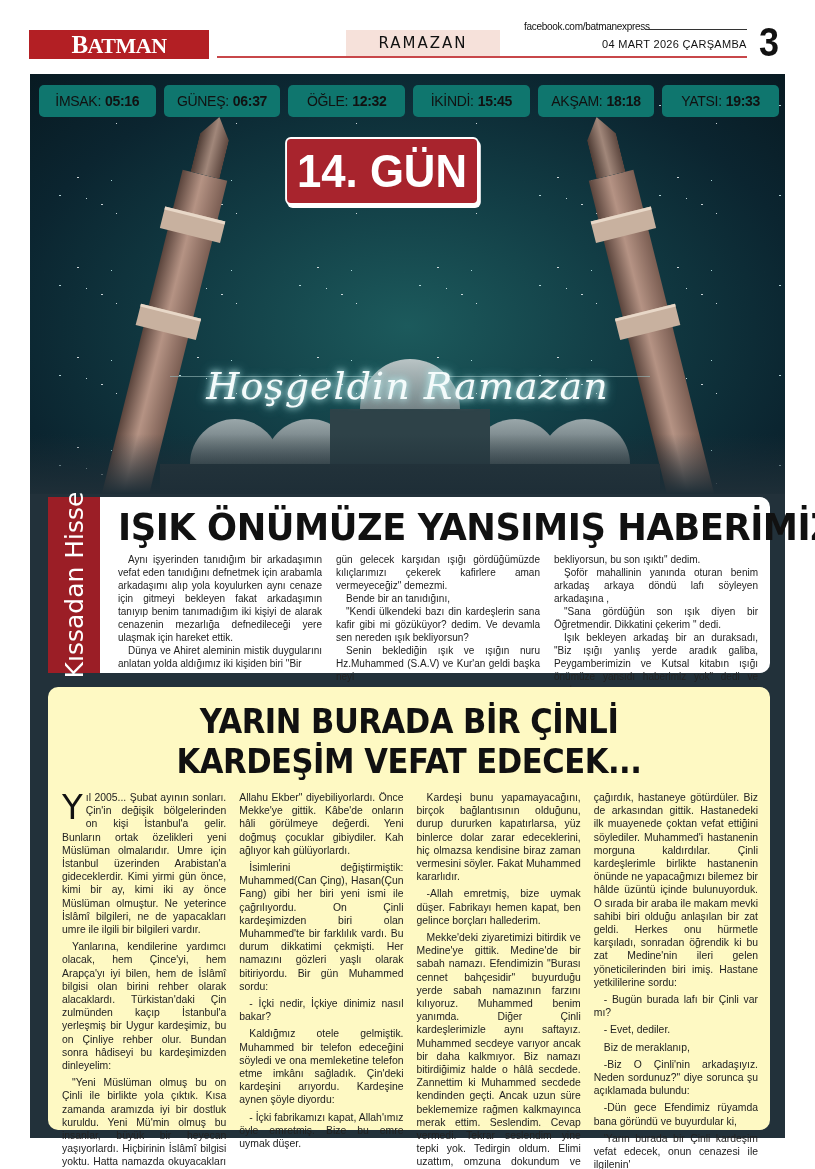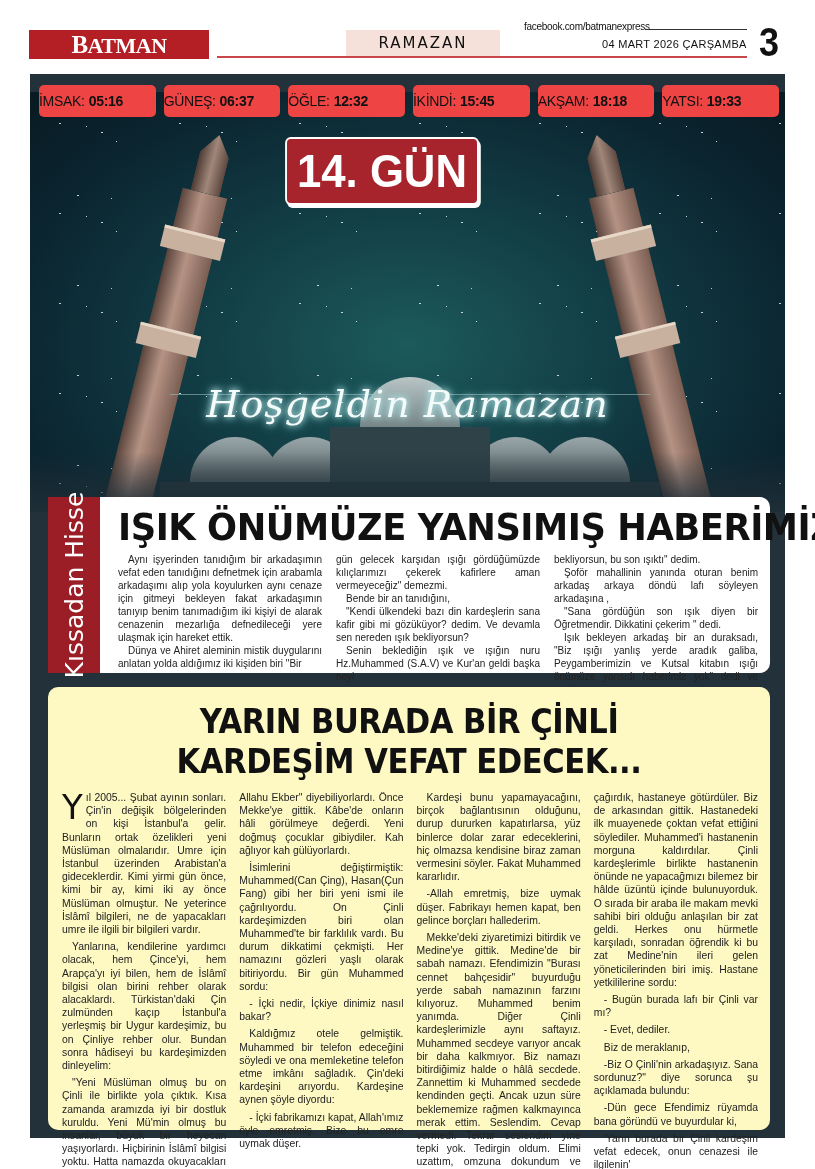--- a/index.html
+++ b/index.html
@@ -19,21 +19,21 @@
   .fb { position: absolute; left: 524px; top: 21px; font-family: "Liberation Sans", sans-serif; font-size: 10px;
         letter-spacing: -0.3px; color: #111; text-align: right; }
   .fb-rule { position: absolute; left: 645px; top: 29px; width: 102px; height: 1px; background: #333; }
   .date { position: absolute; left: 602px; top: 38px; font-size: 11px; letter-spacing: 0.3px; color: #111; }
   .page-no { position: absolute; left: 758px; top: 20px; font-family: "Liberation Sans", sans-serif;
              font-weight: bold; font-size: 40px; line-height: 44px; color: #111; transform: scaleX(0.9); }
 
   
   .panel { position: absolute; left: 30px; top: 74px; width: 755px; height: 1064px; background: #22313a; }
   .hero { position: absolute; left: 30px; top: 74px; width: 755px; height: 420px; overflow: hidden;
-          background: radial-gradient(ellipse at 50% 60%, #1c5a5c 0%, #123d45 40%, #0b2530 75%, #081a22 100%); margin-top: 18px; }
+          background: radial-gradient(ellipse at 50% 60%, #1c5a5c 0%, #123d45 40%, #0b2530 75%, #081a22 100%); }
   .stars { position: absolute; inset: 0;
            background-image:
              radial-gradient(1px 1px at 12% 20%, #fff 50%, transparent 51%),
              radial-gradient(1px 1px at 25% 35%, #dff 50%, transparent 51%),
              radial-gradient(1px 1px at 40% 15%, #fff 50%, transparent 51%),
              radial-gradient(1px 1px at 55% 28%, #fff 50%, transparent 51%),
              radial-gradient(1px 1px at 68% 18%, #cff 50%, transparent 51%),
              radial-gradient(1px 1px at 80% 40%, #fff 50%, transparent 51%),
              radial-gradient(1px 1px at 33% 50%, #fff 50%, transparent 51%),
              radial-gradient(1px 1px at 60% 45%, #fff 50%, transparent 51%),
@@ -58,21 +58,21 @@
               font-family: "DejaVu Serif", serif; font-style: italic; font-size: 38px; color: #f4fbfb;
               text-shadow: 0 0 6px #cdeff0, 0 0 12px #7fd6d8; letter-spacing: 1px; }
   .garland { position: absolute; left: 140px; top: 302px; width: 480px; height: 1px; background: #9bb; opacity: 0.6; }
   .day-badge { position: absolute; left: 280px; top: 137px; width: 204px; height: 68px; background: #a8242d;
                border-radius: 6px; border: 2px solid #fff; box-shadow: 2px 3px 0 #fff;
                color: #fff; font-weight: bold; font-size: 46px; line-height: 64px; text-align: center;
                font-family: "Liberation Sans", sans-serif; letter-spacing: 0px; transform: scaleX(0.95); }
 
   
   .times { position: absolute; left: 39px; top: 85px; width: 740px; height: 32px; display: flex; gap: 8px; }
-  .time-box { flex: 1; background: #ef4444; border-radius: 5px; display: flex; align-items: center; 
+  .time-box { flex: 1; background: #0f766e; border-radius: 5px; display: flex; align-items: center; justify-content: center;
               font-size: 14px; color: #111; letter-spacing: -0.3px; }
   .time-box b { font-weight: bold; margin-left: 4px; }
 
   
   .article1 { position: absolute; left: 48px; top: 497px; width: 722px; height: 176px; background: #fff;
               border-radius: 0 10px 10px 0; }
   .side-label { position: absolute; left: 0; top: 0; width: 52px; height: 176px; background: #9b1e26; }
   .side-label span { position: absolute; left: 26px; top: 88px; transform: translate(-50%,-50%) rotate(-90deg);
                      color: #fff; font-size: 25px; white-space: nowrap; font-family: "DejaVu Sans", sans-serif; }
   .a1-title { position: absolute; left: 70px; top: 8px; width: 650px; font-family: "DejaVu Sans", sans-serif;
@@ -209,19 +209,19 @@
     <div class="a2-col">
       <p>Kardeşi bunu yapamayacağını, birçok bağlantısının olduğunu, durup dururken kapatırlarsa, yüz binlerce dolar zarar edeceklerini, hiç olmazsa kendisine biraz zaman vermesini söyler. Fakat Muhammed kararlıdır.</p>
       <p>-Allah emretmiş, bize uymak düşer. Fabrikayı hemen kapat, ben gelince borçları hallederim.</p>
       <p>Mekke'deki ziyaretimizi bitirdik ve Medine'ye gittik. Medine'de bir sabah namazı. Efendimizin "Burası cennet bahçesidir" buyurduğu yerde sabah namazının farzını kılıyoruz. Muhammed benim yanımda. Diğer Çinli kardeşlerimizle aynı saftayız. Muhammed secdeye varıyor ancak bir daha kalkmıyor. Biz namazı bitirdiğimiz halde o hâlâ secdede. Zannettim ki Muhammed secdede kendinden geçti. Ancak uzun süre beklememize rağmen kalkmayınca merak ettim. Seslendim. Cevap vermedi. Tekrar seslendim yine tepki yok. Tedirgin oldum.  Elimi uzattım, omzuna dokundum ve hafifçe çekeyim dedim ki, sağ tarafının üzerine yuvarlanıverdi. Hemen ambulans</p>
     </div>
     <div class="a2-col">
       <p class="noindent">çağırdık, hastaneye götürdüler. Biz de arkasından gittik. Hastanedeki ilk muayenede çoktan vefat ettiğini söylediler. Muhammed'i hastanenin morguna kaldırdılar. Çinli kardeşlerimle birlikte hastanenin önünde ne yapacağmızı bilemez bir hâlde üzüntü içinde bulunuyorduk. O sırada bir araba ile makam mevki sahibi biri olduğu anlaşılan bir zat geldi. Herkes onu hürmetle karşıladı, sonradan öğrendik ki bu zat Medine'nin ileri gelen yöneticilerinden biri imiş. Hastane yetkililerine sordu:</p>
       <p>- Bugün burada lafı bir Çinli var mı?</p>
       <p>- Evet, dediler.</p>
       <p>Biz de meraklanıp,</p>
-      <p>-Biz O Çinli'nin arkadaşıyız. Sana sordunuz?" diye sorunca şu açıklamada bulundu:</p>
+      <p>-Biz O Çinli'nin arkadaşıyız. Neden sordunuz?" diye sorunca şu açıklamada bulundu:</p>
       <p>-Dün gece Efendimiz rüyamda bana göründü ve buyurdular ki,</p>
       <p>'Yarın burada bir Çinli kardeşim vefat edecek, onun cenazesi ile ilgilenin'</p>
 
     </div>
   </div>
 </article>
 
 </body></html>

